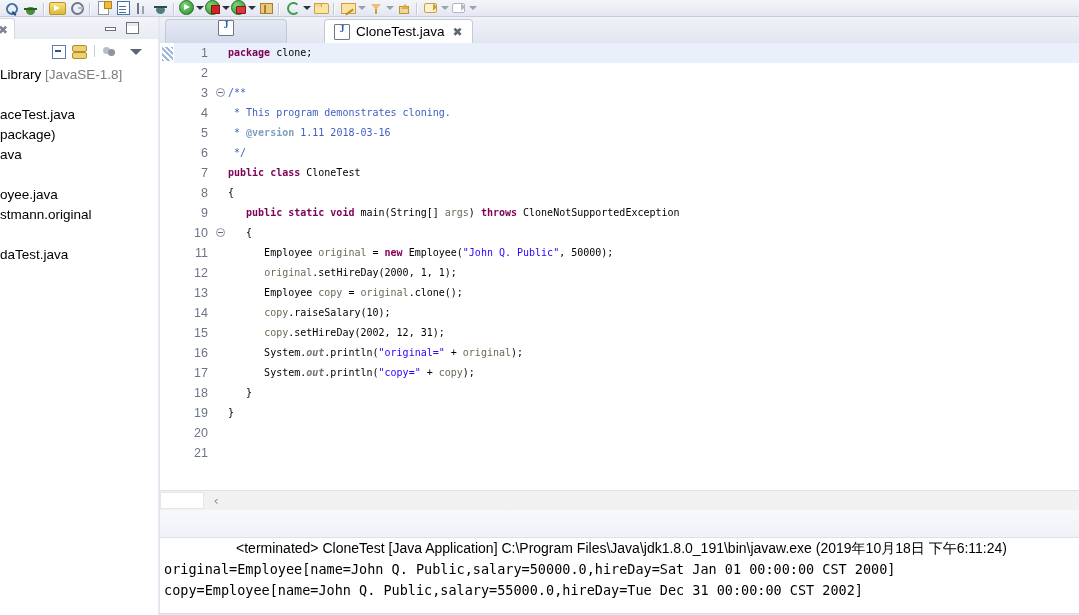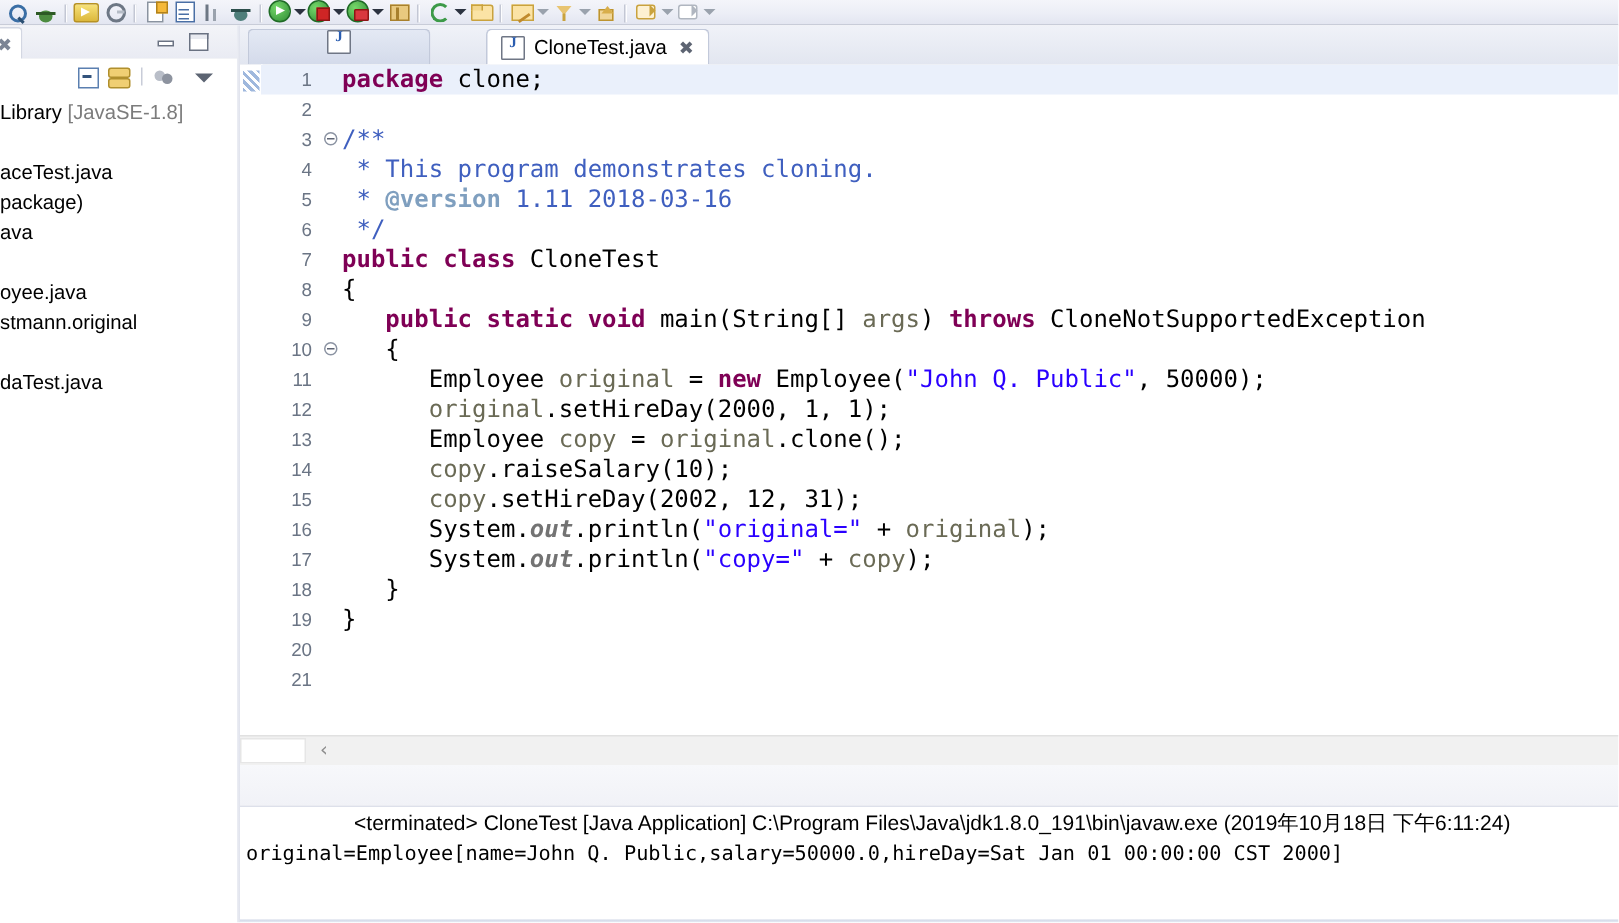--- a/index.html
+++ b/index.html
@@ -218,21 +218,21 @@
   }
   .ln-col{
     position:absolute;left:0;top:0;width:40px;height:441px;
     text-align:right;color:#6b7585;
   }
   .fold-col{position:absolute;left:40px;top:0;width:14px;height:441px;}
   .code-col{position:absolute;left:54px;top:0;right:0;height:441px;}
   .line{
     height:20px;line-height:20px;
     font-family:"DejaVu Sans Mono","Liberation Mono",monospace;
-    font-size:16px;white-space:pre;
+    font-size:10px;white-space:pre;
   }
   .ln-col .line{font-size:12.5px;padding-right:6px;font-family:"Liberation Sans",sans-serif;}
   .hl-line{position:absolute;left:0;top:0;width:905px;height:20px;background:#eaf0fb;}
   .fold{
     position:relative;width:14px;height:20px;
   }
   .fold.has:before{
     content:"";position:absolute;left:2px;top:5px;width:9px;height:9px;
     border:1px solid #8b93a2;border-radius:50%;background:#fff;box-sizing:border-box;
   }
@@ -517,18 +517,19 @@
       <div class="cs-tab">
         <span class="console-icon"></span>
         <span>Console</span>
         <span class="tabclose">✖</span>
       </div>
     </div>
     <div class="cs-body">
       <div class="cs-hdr">&lt;terminated&gt; CloneTest [Java Application] C:\Program Files\Java\jdk1.8.0_191\bin\javaw.exe (2019年10月18日 下午6:11:24)</div>
       <div id="cs-lines">
           <div class="cs-line">original=Employee[name=John Q. Public,salary=50000.0,hireDay=Sat Jan 01 00:00:00 CST 2000]</div>
+          <div class="cs-line">copy=Employee[name=John Q. Public,salary=55000.0,hireDay=Tue Dec 31 00:00:00 CST 2002]</div>
         </div>
     </div>
     <div class="cs-bottomline"></div>
   </div>
 
 </div>
 
 </body></html>

